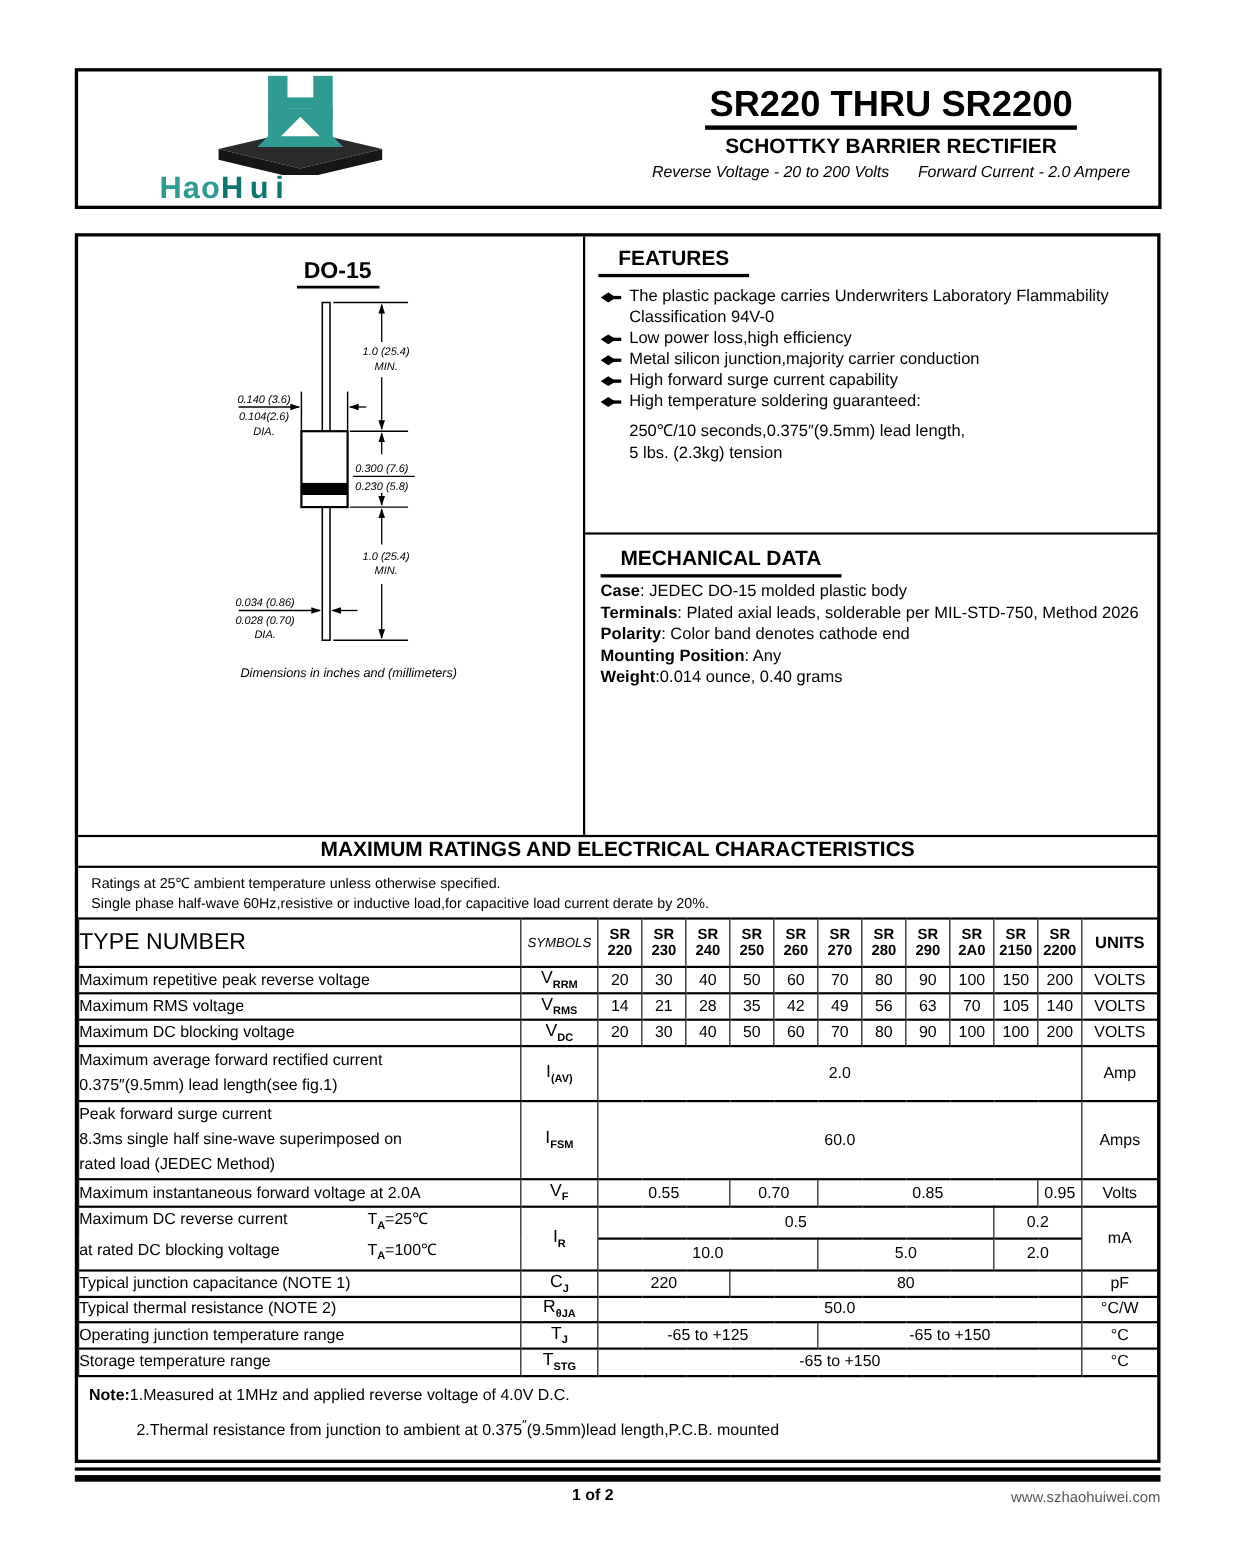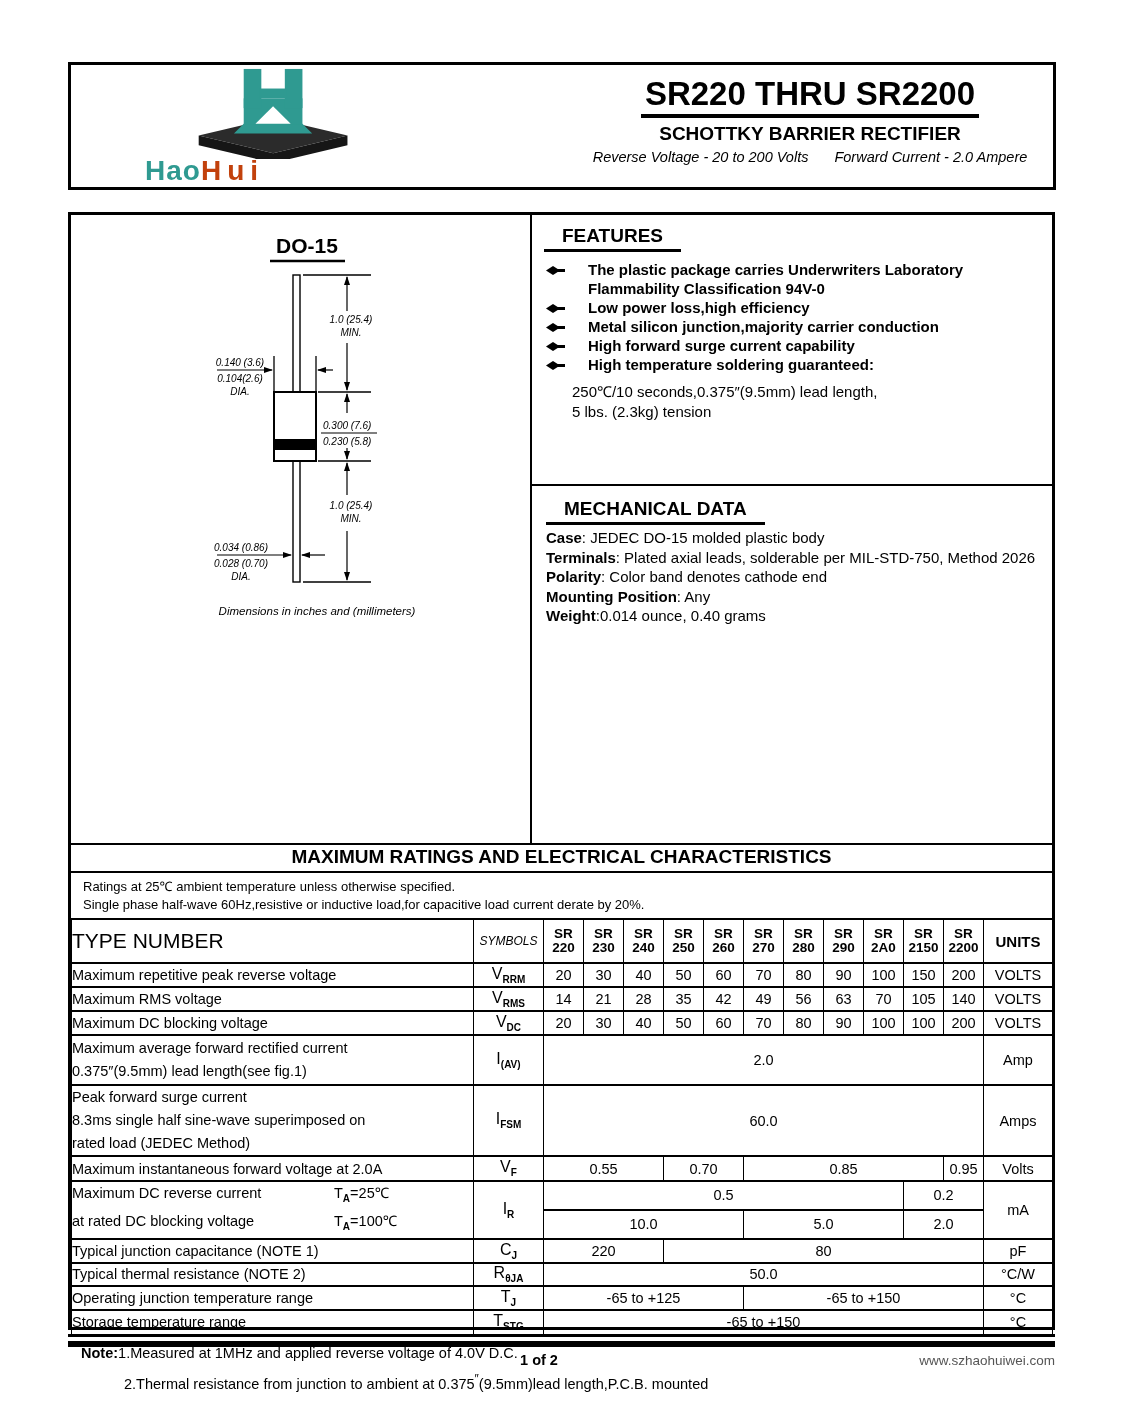--- a/index.html
+++ b/index.html
@@ -5,37 +5,37 @@
   html,body{margin:0;padding:0;background:#fff;}
   body{width:1122px;height:1402px;font-family:"Liberation Sans",sans-serif;color:#000;}
   .page{position:relative;width:1122px;height:1402px;overflow:hidden;background:#fff;}
 
   
   .hdr{position:absolute;left:68px;top:62px;width:982px;height:122px;border:3px solid #000;}
   .logo{position:absolute;left:74px;top:2px;width:260px;height:120px;}
   .logo svg{display:block;margin-left:44px;}
   .logo-word{font-size:28px;font-weight:bold;margin-top:-4px;letter-spacing:1px;}
   .logo-word .p1{color:#2F9A91;}
-  .logo-word .p2{color:#c2410c;letter-spacing:6px;}
+  .logo-word .p2{color:#0f766e;letter-spacing:6px;}
   .t-block{position:absolute;left:505px;top:10px;width:468px;text-align:center;}
   .t-main{display:inline-block;font-size:33px;font-weight:bold;border-bottom:4px solid #000;padding:0 4px 1px 4px;white-space:nowrap;}
   .t-sub{font-size:19px;font-weight:bold;margin-top:5px;}
   .t-tag{font-size:14.5px;font-style:italic;margin-top:4px;white-space:nowrap;}
   .t-tag .sep{display:inline-block;width:26px;}
 
   
   .main{position:absolute;left:68px;top:212px;width:981px;height:1112px;border:3px solid #000;}
   .split{display:flex;border-bottom:2px solid #000;}
-  .dcol{width:459px;border-right:2px solid #000;position:relative;height:628px;flex:none;}
+  .dcol{width:459px;border-right:2px solid #000;position:relative;height:544px;flex:none;}
   .rcol{flex:1;}
   .feat{height:259px;border-bottom:2px solid #000;padding:10px 10px 0 12px;box-sizing:content-box;}
   .sec-t{text-align:left;}
   .sec-t span{display:inline-block;font-size:19px;font-weight:bold;border-bottom:3px solid #000;padding:0 18px 2px 18px;}
   .feat-list{list-style:none;margin:8px 0 0 0;padding:0 0 0 2px;font-size:15px;}
-  .feat-list li{display:flex;gap:23px;line-height:19px;margin:0;font-weight:bold;}
+  .feat-list li{display:flex;gap:7px;line-height:19px;margin:0;}
   .feat-list li svg{flex:none;margin-top:5px;}
   .feat-extra{margin:8px 0 0 28px;font-size:15px;line-height:20px;}
   .mech{padding:12px 14px 0 14px;}
   .mech-rows{margin-top:3px;font-size:15px;line-height:19.5px;}
   .mech-rows b{font-weight:bold;}
 
   .sect-bar{border-bottom:2px solid #000;text-align:center;font-weight:bold;font-size:19px;padding:1px 0 3px 0;}
   .conds{font-size:13px;line-height:17.5px;padding:5px 0 5px 12px;}
 
   

